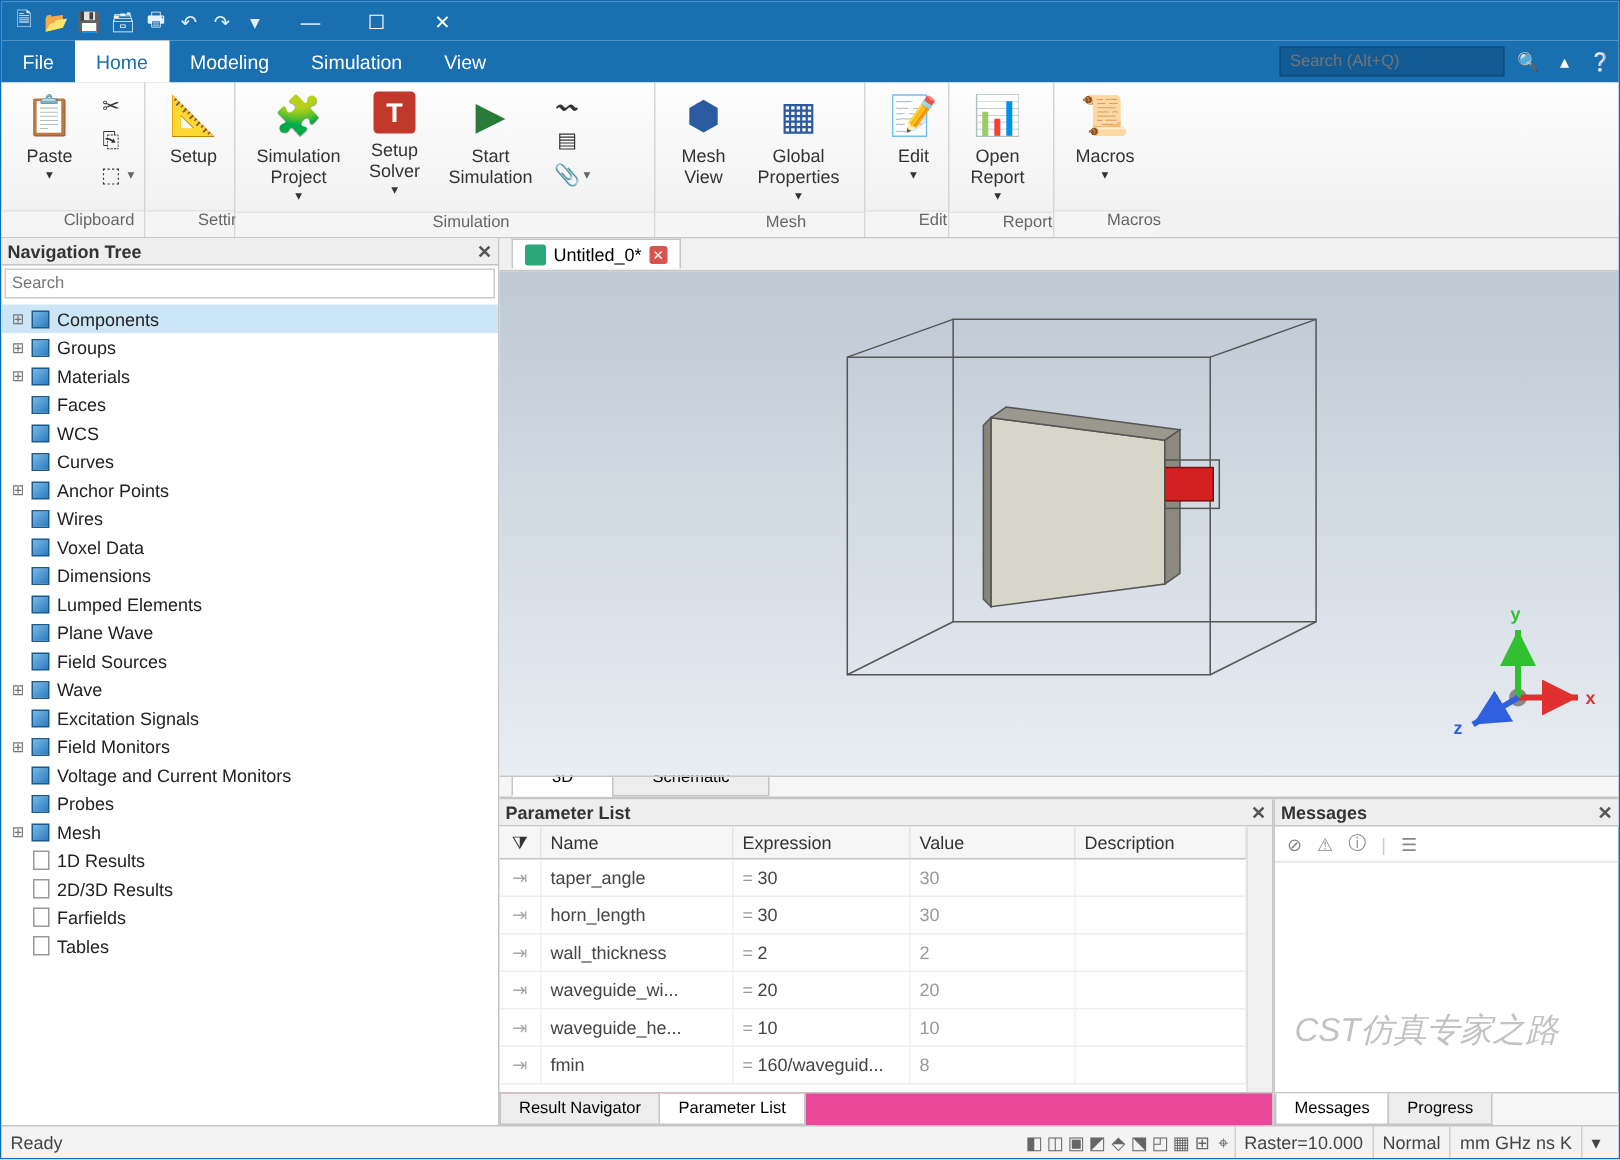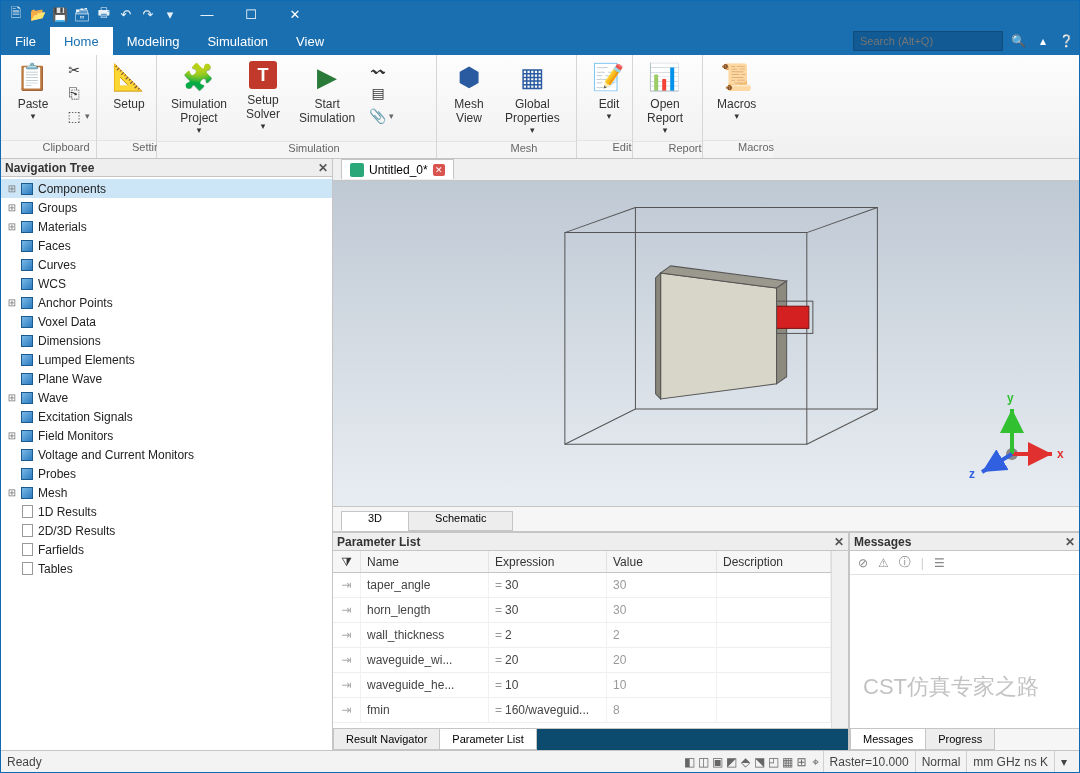--- a/index.html
+++ b/index.html
@@ -54,59 +54,59 @@
 .doc-tab{height:20px;background:#fff;border:1px solid #c5c5c5;border-bottom:none;display:flex;align-items:center;padding:0 8px;font-size:11px;gap:5px;}
 .doc-tab-icon{width:14px;height:14px;background:#2aa879;border-radius:2px;display:inline-block;}
 .doc-tab-close{width:12px;height:12px;background:#d9534f;color:#fff;font-size:9px;display:flex;align-items:center;justify-content:center;cursor:pointer;border-radius:2px;}
 
 .viewport-row{flex:1;display:flex;min-height:0;}
 .viewport-col{flex:1;display:flex;flex-direction:column;min-width:0;}
 .viewport{flex:1;background:linear-gradient(#bfc9d4,#e8edf2);position:relative;border-bottom:1px solid #c5c5c5;overflow:hidden;}
 svg.scene{width:100%;height:100%;}
 .axis-triad{position:absolute;right:12px;bottom:12px;width:110px;height:110px;}
 
-.view-tabs{height:25px;display:flex;align-items:flex-end;background:#f6f6f6;border-bottom:1px solid #c5c5c5;padding-left:8px;}
+.view-tabs{height:14px;display:flex;align-items:flex-end;background:#f6f6f6;border-bottom:1px solid #c5c5c5;padding-left:8px;}
 .vtab{height:20px;padding:0 26px;border:1px solid #c5c5c5;background:#ededed;font-size:11px;cursor:pointer;margin-right:-1px;}
 .vtab.active{background:#fff;border-bottom-color:#fff;}
 
 
 .param-panel{height:218px;display:flex;border-top:1px solid #c5c5c5;}
 .param-left{flex:1;display:flex;flex-direction:column;border-right:1px solid #c5c5c5;}
 .param-header-row{display:flex;height:22px;border-bottom:1px solid #c5c5c5;background:#f6f6f6;align-items:center;}
 .param-header-row .col{padding:0 6px;font-size:12px;color:#333;border-right:1px solid #e3e3e3;height:100%;display:flex;align-items:center;}
 .filter-cell{width:28px;justify-content:center;}
 .col-name{width:128px;}
 .col-expr{width:118px;}
 .col-val{width:110px;}
 .col-desc{flex:1;}
 .param-rows{flex:1;overflow:auto;}
 .param-row{display:flex;height:25px;border-bottom:1px solid #eee;align-items:center;font-size:12px;color:#444;}
 .param-row .col{padding:0 6px;border-right:1px solid #f1f1f1;height:100%;display:flex;align-items:center;white-space:nowrap;overflow:hidden;text-overflow:ellipsis;}
 .row-handle{width:28px;justify-content:center;color:#aaa;cursor:grab;}
 .eq{color:#999;margin-right:3px;}
 .val-grey{color:#999;}
-.param-tabs{height:22px;display:flex;background:#0c4a6e;border-top:1px solid #c5c5c5;}
+.param-tabs{height:22px;display:flex;background:#ec4899;border-top:1px solid #c5c5c5;}
 .ptab{padding:0 12px;border:1px solid #c5c5c5;border-top:none;font-size:11px;display:flex;align-items:center;cursor:pointer;background:#ededed;margin-right:-1px;}
 .ptab.active{background:#fff;}
 .scrollbar-v{width:17px;background:#f0f0f0;border-left:1px solid #ddd;}
 
 
 .msg-panel{width:230px;display:flex;flex-direction:column;border-left:1px solid #c5c5c5;}
 .msg-toolbar{height:24px;display:flex;align-items:center;gap:10px;padding:0 8px;border-bottom:1px solid #e2e2e2;color:#888;}
 .msg-toolbar span{cursor:pointer;}
 .msg-body{flex:1;}
 .msg-tabs{height:22px;display:flex;border-top:1px solid #c5c5c5;background:#f6f6f6;}
 
 
 .statusbar{height:22px;border-top:1px solid #c5c5c5;background:#f3f3f3;display:flex;align-items:center;font-size:11px;color:#444;padding:0 6px;}
 .statusbar .spacer{flex:1;}
 .statusbar .sb-item{padding:0 6px;border-left:1px solid #d0d0d0;height:100%;display:flex;align-items:center;gap:3px;}
 .sb-icon{width:14px;height:14px;display:inline-flex;align-items:center;justify-content:center;color:#666;}
 
-.watermark{position:absolute;right:40px;bottom:70px;font-size:22px;color:rgba(120,120,120,0.45);font-weight:500;pointer-events:none;}
+.watermark{position:absolute;right:40px;bottom:70px;font-size:22px;color:rgba(120,120,120,0.45);font-weight:500;pointer-events:none;font-style:italic;}
 </style>
 </head>
 <body>
 
 <div class="window">
 
   <div class="titlebar">
     <div class="qat">
       <span class="qat-btn">🗎</span>
       <span class="qat-btn">📂</span>
@@ -256,20 +256,21 @@
     </div>
   </div>
 
   <div class="body-area">
 
     <div class="nav-panel">
       <div class="panel-header">
         <span>Navigation Tree</span>
         <span class="close-x">✕</span>
       </div>
+      <input class="nav-search" placeholder="Search" style="">
       <div class="tree" id="nav-tree">
           <div class="tree-item selected">
             <span class="tree-expand">⊞</span>
             <span class="tree-icon">
               <span class="cube-icon"></span>
             </span>
             <span>Components</span>
           </div>
           <div class="tree-item">
             <span class="tree-expand">⊞</span>
@@ -290,41 +291,48 @@
             <span class="tree-icon">
               <span class="cube-icon"></span>
             </span>
             <span>Faces</span>
           </div>
           <div class="tree-item">
             <span class="tree-expand"></span>
             <span class="tree-icon">
               <span class="cube-icon"></span>
             </span>
+            <span>WCS</span>
+          </div>
+          <div class="tree-item">
+            <span class="tree-expand"></span>
+            <span class="tree-icon">
+              <span class="cube-icon"></span>
+            </span>
             <span>Curves</span>
           </div>
           <div class="tree-item">
-            <span class="tree-expand"></span>
-            <span class="tree-icon">
-              <span class="cube-icon"></span>
-            </span>
-            <span>WCS</span>
-          </div>
-          <div class="tree-item">
             <span class="tree-expand">⊞</span>
             <span class="tree-icon">
               <span class="cube-icon"></span>
             </span>
             <span>Anchor Points</span>
           </div>
           <div class="tree-item">
             <span class="tree-expand"></span>
             <span class="tree-icon">
               <span class="cube-icon"></span>
             </span>
+            <span>Wires</span>
+          </div>
+          <div class="tree-item">
+            <span class="tree-expand"></span>
+            <span class="tree-icon">
+              <span class="cube-icon"></span>
+            </span>
             <span>Voxel Data</span>
           </div>
           <div class="tree-item">
             <span class="tree-expand"></span>
             <span class="tree-icon">
               <span class="cube-icon"></span>
             </span>
             <span>Dimensions</span>
           </div>
           <div class="tree-item">
@@ -333,20 +341,27 @@
               <span class="cube-icon"></span>
             </span>
             <span>Lumped Elements</span>
           </div>
           <div class="tree-item">
             <span class="tree-expand"></span>
             <span class="tree-icon">
               <span class="cube-icon"></span>
             </span>
             <span>Plane Wave</span>
+          </div>
+          <div class="tree-item">
+            <span class="tree-expand"></span>
+            <span class="tree-icon">
+              <span class="cube-icon"></span>
+            </span>
+            <span>Field Sources</span>
           </div>
           <div class="tree-item">
             <span class="tree-expand">⊞</span>
             <span class="tree-icon">
               <span class="cube-icon"></span>
             </span>
             <span>Wave</span>
           </div>
           <div class="tree-item">
             <span class="tree-expand"></span>

